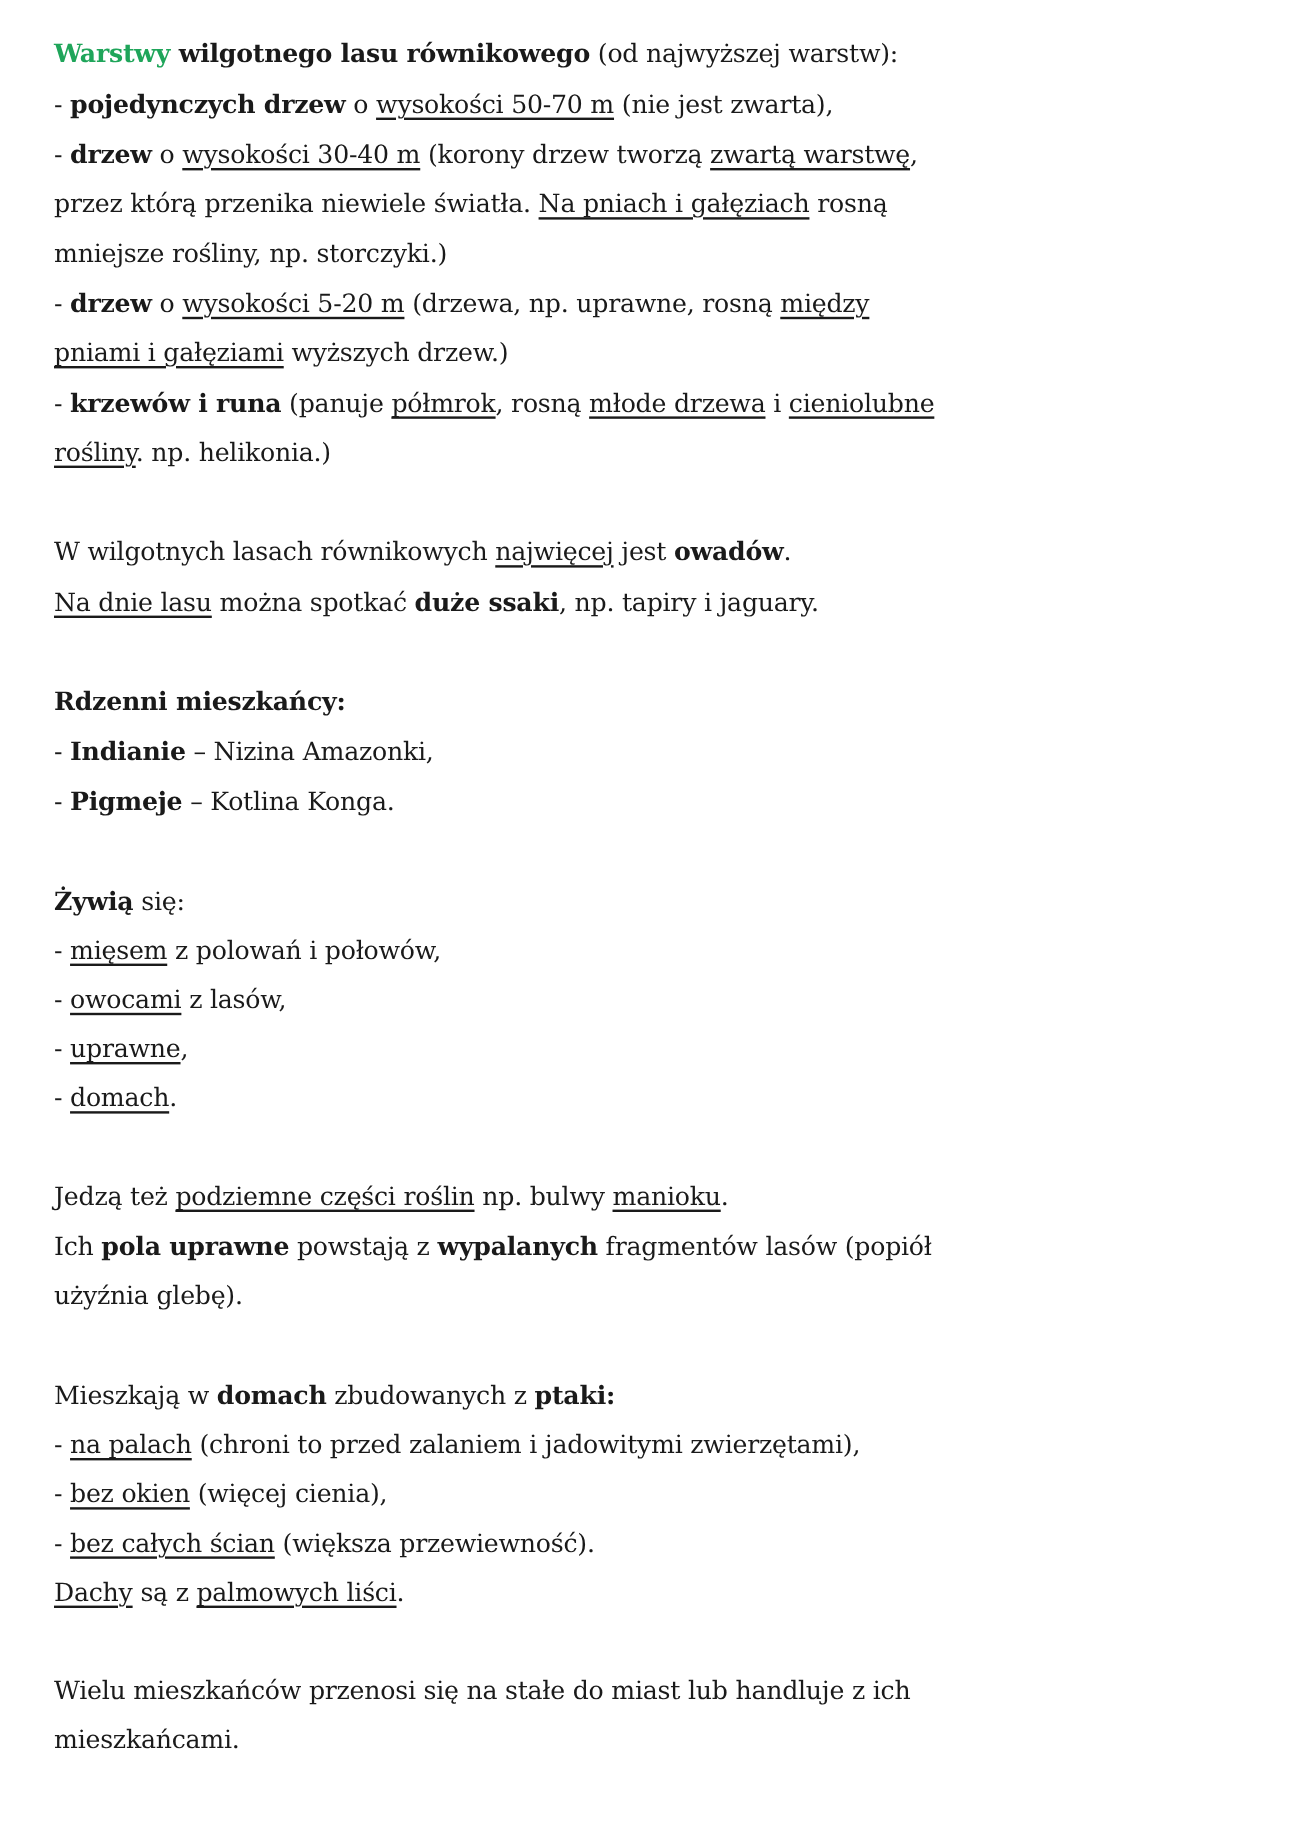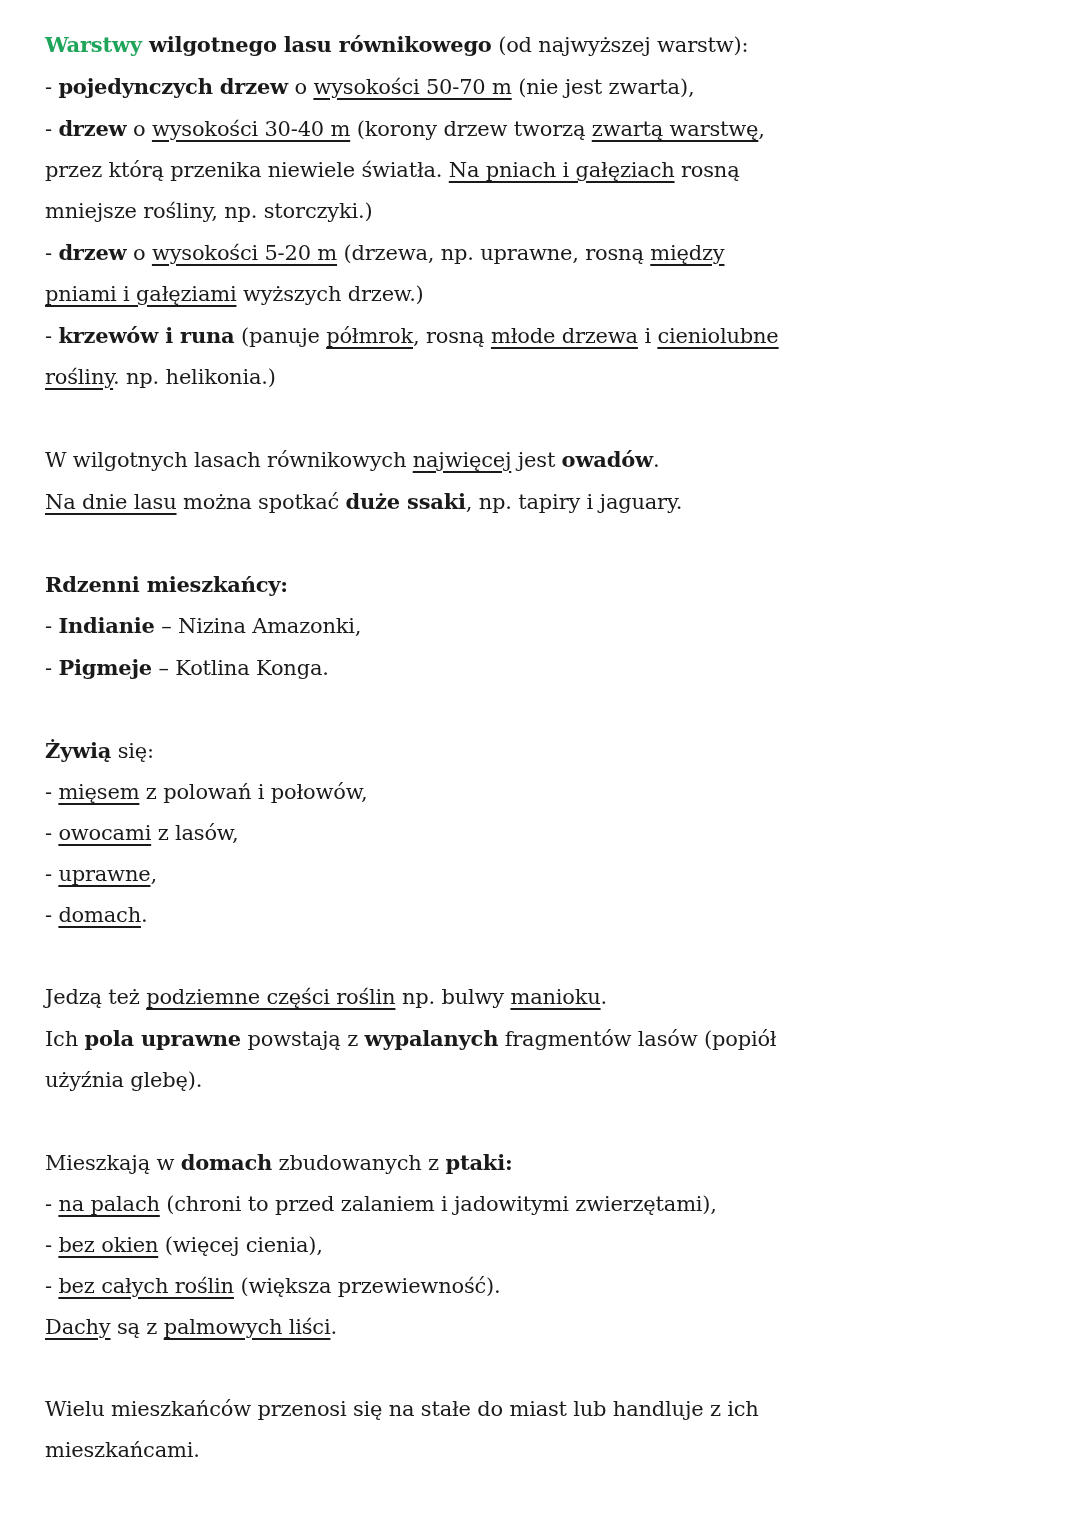--- a/index.html
+++ b/index.html
@@ -122,21 +122,21 @@
   <div class="line">
     <span>Mieszkają w </span><span class="b">domach</span><span> zbudowanych z </span><span class="b">ptaki:</span>
   </div>
   <div class="line">
     <span>- </span><span class="u">na palach</span><span> (chroni to przed zalaniem i jadowitymi zwierzętami),</span>
   </div>
   <div class="line">
     <span>- </span><span class="u">bez okien</span><span> (więcej cienia),</span>
   </div>
   <div class="line">
-    <span>- </span><span class="u">bez całych roślin</span><span> (większa przewiewność).</span>
+    <span>- </span><span class="u">bez całych ścian</span><span> (większa przewiewność).</span>
   </div>
   <div class="line">
     <span class="u">Dachy</span><span> są z </span><span class="u">palmowych liści</span><span>.</span>
   </div>
 
   <div class="gap"></div>
 
   <div class="line">Wielu mieszkańców przenosi się na stałe do miast lub handluje z ich</div>
   <div class="line">mieszkańcami.</div>
 

